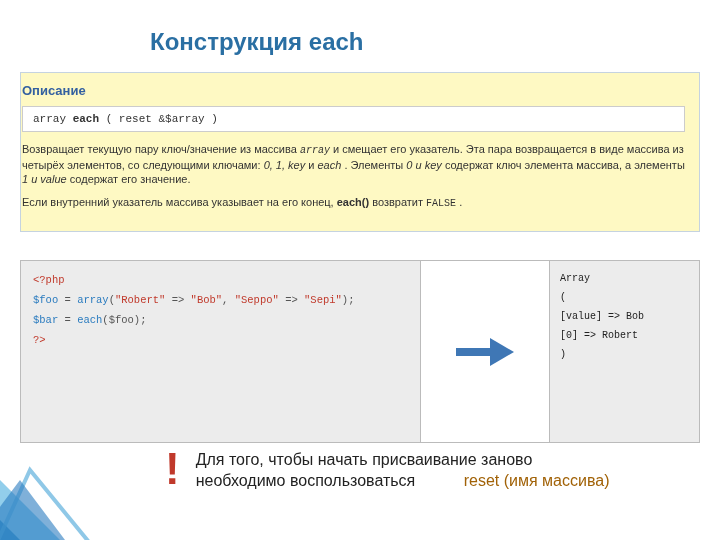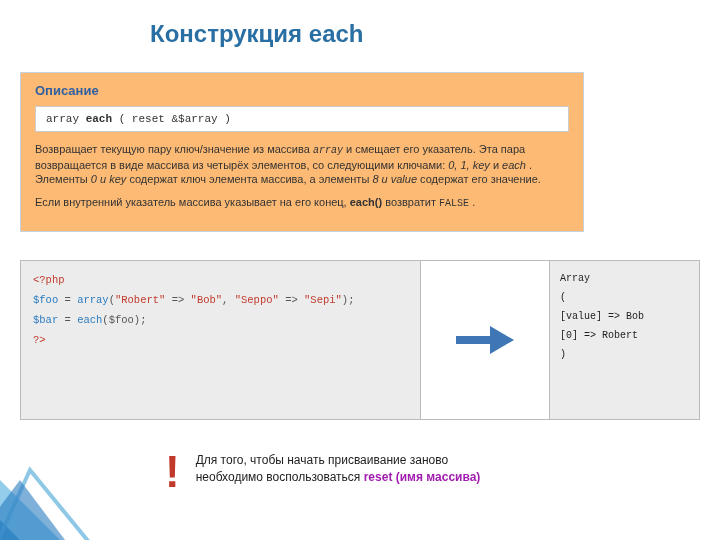--- a/index.html
+++ b/index.html
@@ -12,33 +12,33 @@
   }
   
   .bg-shapes {
     position: absolute;
     bottom: -40px; left: -40px;
     width: 220px; height: 220px;
     z-index: 0;
   }
   .title {
     position: absolute;
-    top: 20px; left: 150px;
+    top: 28px; left: 150px;
     font-size: 24px;
     font-weight: bold;
     color: #2a6fa3;
     z-index: 2;
   }
   .doc-box {
     position: absolute;
     top: 72px; left: 20px;
-    width: 564px;
+    width: 680px;
     border: 1px solid #c5d3e0;
-    background: #fdba74;
-    padding: 10px 14px 12px 14px;
+    background: #fef9c3;
+    padding: 10px 14px 12px 1px;
     font-size: 11px;
     color: #333;
     z-index: 2;
   }
   .doc-heading {
     color: #3360a0;
     font-weight: bold;
     font-size: 13px;
     margin-bottom: 8px;
   }
@@ -57,21 +57,21 @@
     margin-bottom: 8px;
     line-height: 1.35;
     font-size: 11px;
   }
   .mono-inline { font-family: "Courier New", monospace; font-size: 10px; }
   .ital { font-style: italic; }
 
   .code-row {
     position: absolute;
     top: 260px; left: 20px;
-    width: 680px; height: 160px;
+    width: 680px; height: 183px;
     display: flex;
     border: 1px solid #bbb;
     z-index: 2;
     background: #ececec;
   }
   .code-left {
     flex: 0 0 400px;
     background: #ececec;
     border-right: 1px solid #bbb;
     padding: 10px 12px;
@@ -115,25 +115,25 @@
     gap: 16px;
     z-index: 2;
   }
   .bang {
     font-size: 44px;
     font-weight: bold;
     color: #c0392b;
     line-height: 0.9;
   }
   .tip-text {
-    font-size: 12px;
+    font-size: 16px;
     color: #222;
     line-height: 1.35;
   }
-  .tip-highlight { color: #a21caf; font-weight: bold; }
+  .tip-highlight { color: #a16207; font-weight: normal; margin-left: 44px; }
 </style>
 </head>
 <body>
 
 <svg class="bg-shapes" viewBox="0 0 220 220">
   <polygon points="0,220 140,220 0,80" fill="#7fc5e8" opacity="0.85"></polygon>
   <polygon points="0,220 100,220 0,120" fill="#3a95c9" opacity="0.9"></polygon>
   <polygon points="20,220 160,220 70,110" fill="none" stroke="#5fb0dd" stroke-width="4" opacity="0.7"></polygon>
   <polygon points="0,200 60,120 120,200" fill="#2a7bbf" opacity="0.6"></polygon>
 </svg>
@@ -154,21 +154,21 @@
     <p>
       <span>Возвращает текущую пару ключ/значение из массива </span>
       <span class="mono-inline ital">array</span>
       <span> и смещает его указатель. Эта пара возвращается в виде массива из четырёх элементов, со следующими ключами: </span>
       <span class="ital">0, 1, key</span>
       <span> и </span>
       <span class="ital">each</span>
       <span>. Элементы </span>
       <span class="ital">0 и key</span>
       <span> содержат ключ элемента массива, а элементы </span>
-      <span class="ital">8 и value</span>
+      <span class="ital">1 и value</span>
       <span> содержат его значение.</span>
     </p>
     <p>
       <span>Если внутренний указатель массива указывает на его конец, </span>
       <span class="sig-fn">each()</span>
       <span> возвратит </span>
       <span class="mono-inline">FALSE</span>
       <span>.</span>
     </p>
   </div>

